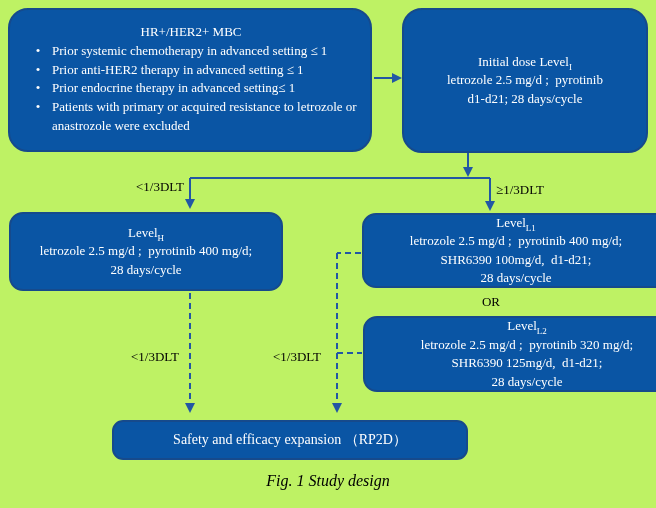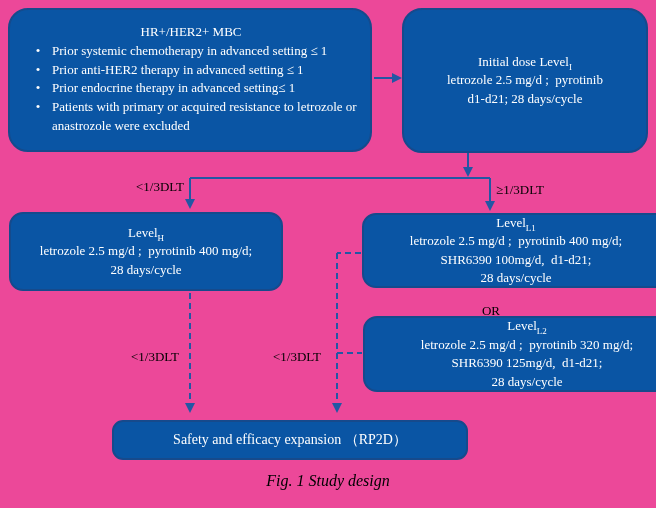--- a/index.html
+++ b/index.html
@@ -1,19 +1,19 @@
 <!DOCTYPE html>
 <html><head>
 <meta charset="utf-8">
 <style>
   html,body{margin:0;padding:0;background:#ffffff;}
   #canvas{
     position:relative;
     width:656px;height:508px;
-    background:#ec4899;
+    background:#bef264;
     font-family:"Liberation Serif","DejaVu Serif",serif;
     overflow:hidden;
   }
   .nodebox{
     position:absolute;
     background:#0a55a4;
     border:2px solid #164a8c;
     box-sizing:border-box;
     color:#ffffff;
     display:flex;flex-direction:column;
@@ -41,21 +41,21 @@
   #expansion{left:112px;top:420px;width:356px;height:40px;border-radius:11px;font-size:14px;}
   .flowlabel{
     position:absolute;color:#000000;font-size:13px;line-height:15px;
     white-space:nowrap;
     font-family:Liberation Serif, serif;
   }
   #lbl-branch-left{left:122px;top:179px;width:62px;text-align:right;}
   #lbl-branch-right{left:496px;top:182px;width:70px;text-align:left;}
   #lbl-dlt-left{left:126px;top:349px;width:58px;text-align:center;}
   #lbl-dlt-right{left:268px;top:349px;width:58px;text-align:center;}
-  #lbl-or{left:461px;top:294px;width:60px;text-align:center;margin-top:9px;}
+  #lbl-or{left:461px;top:294px;width:60px;text-align:center;}
   #caption{
     position:absolute;left:0;top:472px;width:656px;text-align:center;
     color:#000000;font-size:16px;font-style:italic;
   }
   #connectors{position:absolute;left:0;top:0;pointer-events:none;}
 </style>
 </head>
 <body>
 
 <div id="canvas">

